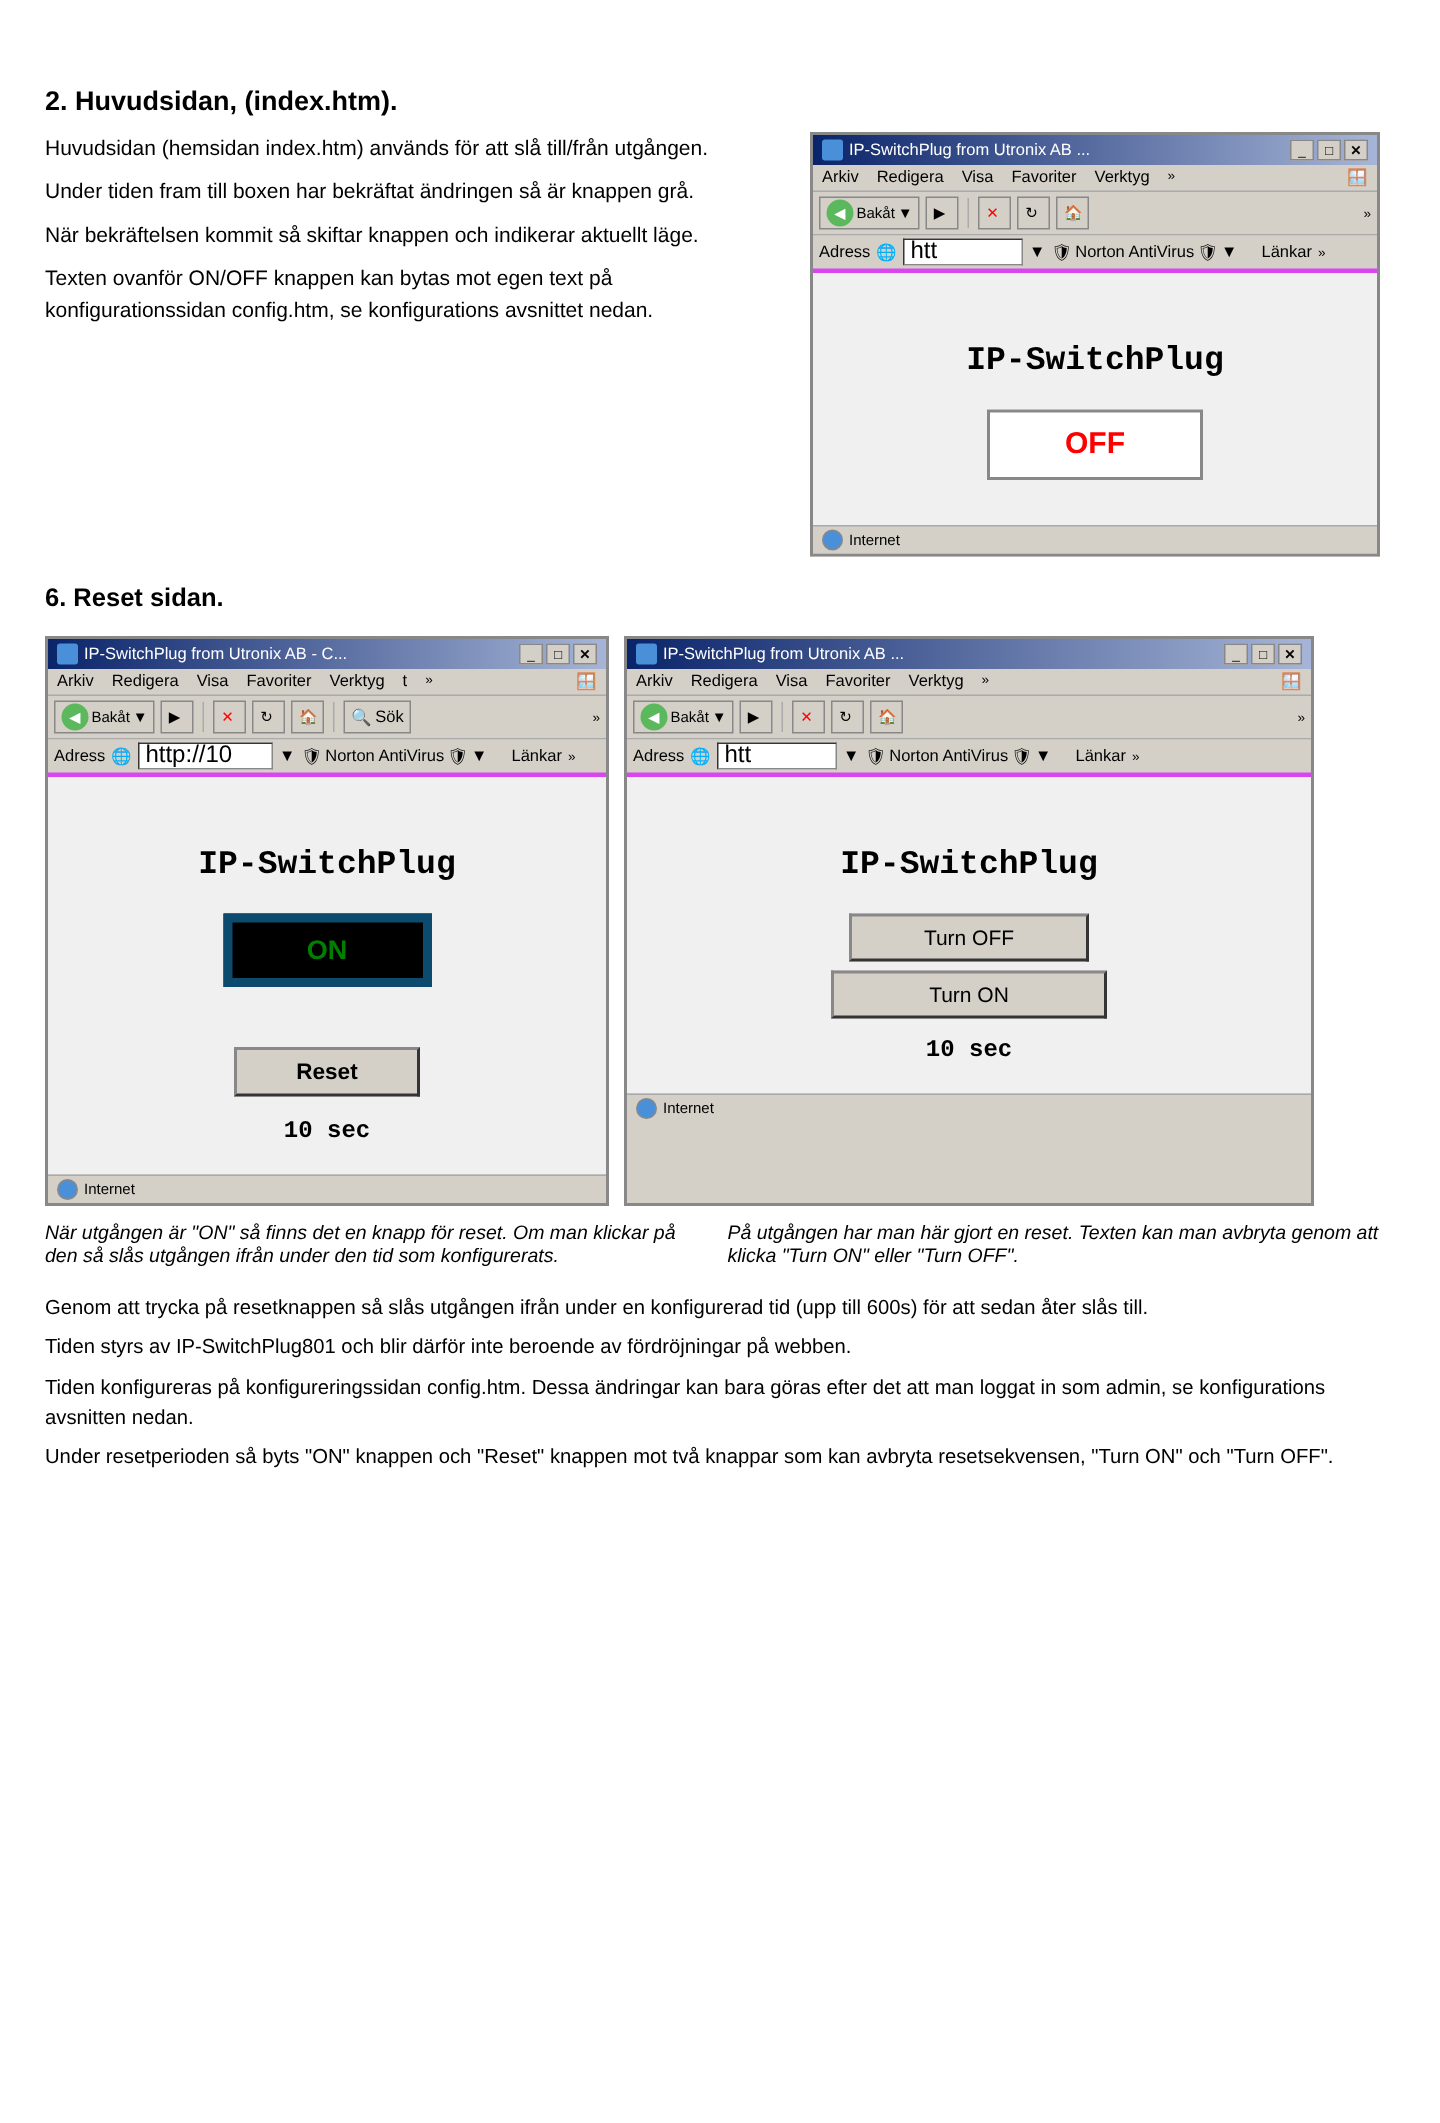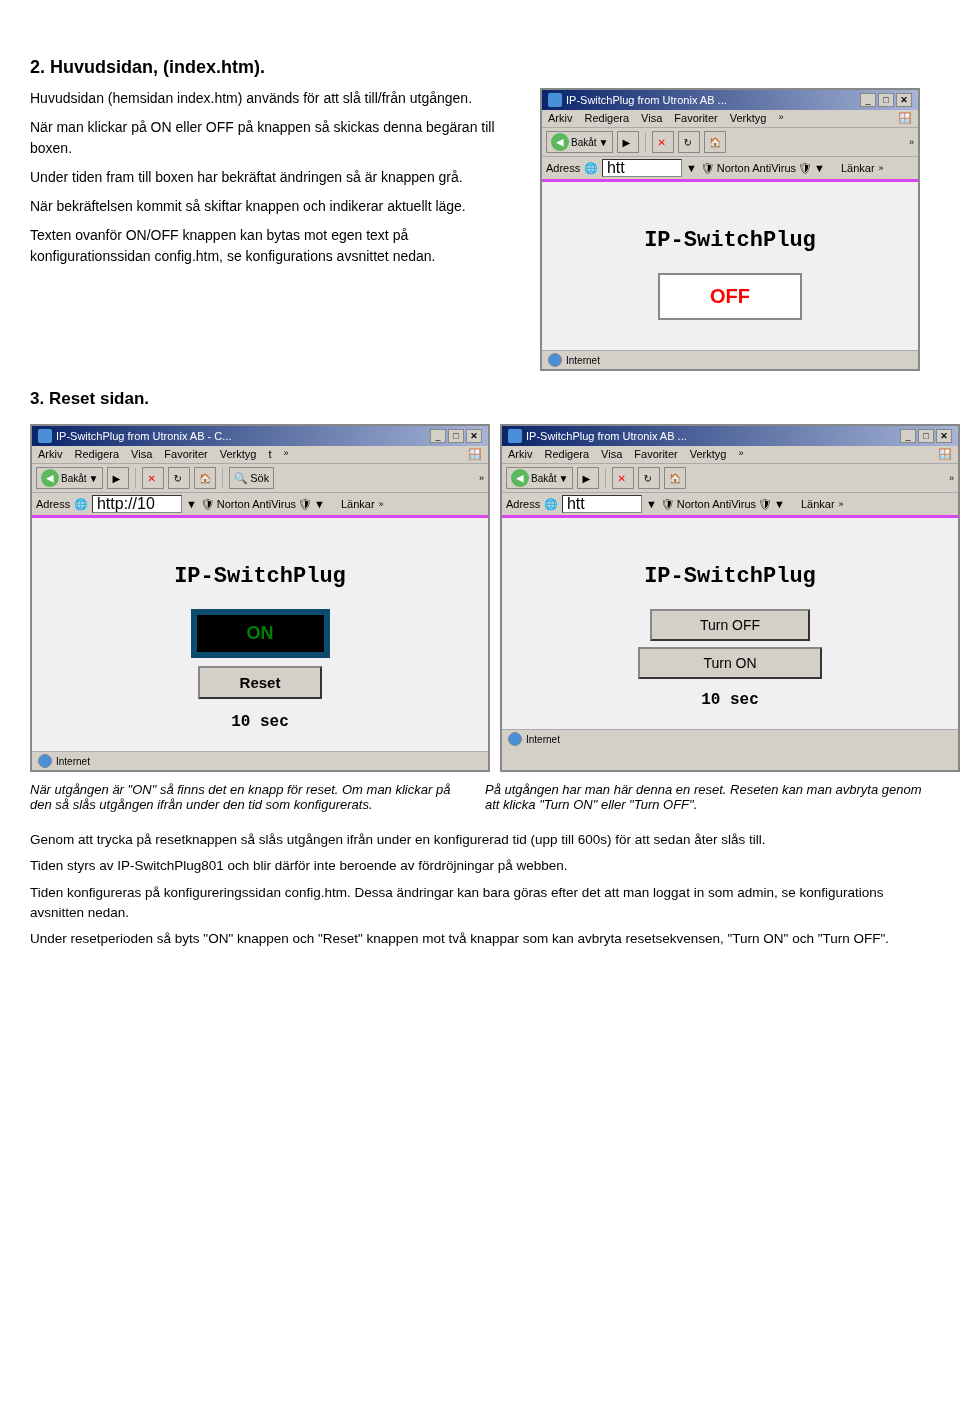--- a/index.html
+++ b/index.html
@@ -145,20 +145,21 @@
       margin-bottom: 8px;
     }
     .reset-button {
       background: #d4d0c8;
       border: 2px outset #888;
       padding: 6px 40px;
       font-size: 15px;
       font-weight: bold;
       cursor: pointer;
       margin-bottom: 8px;
+      margin-top: 32px;
     }
     .turn-off-button {
       background: #d4d0c8;
       border: 2px outset #888;
       padding: 6px 30px;
       font-size: 14px;
       cursor: pointer;
       margin-bottom: 6px;
       width: 160px;
     }
@@ -228,21 +229,20 @@
     }
   </style>
 </head>
 <body>
 
 <div class="section">
   <h2>2. Huvudsidan, (index.htm).</h2>
   <div style="display:flex; gap:30px; align-items:flex-start;">
     <div style="max-width:480px;">
       <p>Huvudsidan (hemsidan index.htm) används för att slå till/från utgången.</p>
-      <p>När man klickar på  ON eller OFF på knappen så skickas denna begäran till boxen.</p>
       <p>Under tiden fram till boxen har bekräftat ändringen så är knappen grå.</p>
       <p>När bekräftelsen kommit så skiftar knappen och indikerar aktuellt läge.</p>
       <p>Texten ovanför ON/OFF knappen kan bytas mot egen text på konfigurationssidan config.htm, se konfigurations avsnittet nedan.</p>
     </div>
 
     <div class="browser-window" style="width:380px;">
       <div class="browser-titlebar">
         <div class="titlebar-left">
           <span class="titlebar-icon"></span>
           <span>IP-SwitchPlug from Utronix AB ...</span>
@@ -296,25 +296,25 @@
       </div>
       <div class="browser-statusbar">
         <span class="status-globe"></span>
         <span>Internet</span>
       </div>
     </div>
   </div>
 </div>
 
 <div class="section">
-  <h3>3. Reset sidan.</h3>
+  <h3>6. Reset sidan.</h3>
 
   <div class="two-col">
 
-    <div class="browser-window" style="width:460px;">
+    <div class="browser-window" style="width:376px;">
       <div class="browser-titlebar">
         <div class="titlebar-left">
           <span class="titlebar-icon"></span>
           <span>IP-SwitchPlug from Utronix AB - C...</span>
         </div>
         <div class="titlebar-buttons">
           <div class="titlebar-btn">_</div>
           <div class="titlebar-btn">□</div>
           <div class="titlebar-btn" style="font-weight:bold;">✕</div>
         </div>
@@ -430,21 +430,21 @@
       </div>
       <div class="browser-statusbar">
         <span class="status-globe"></span>
         <span>Internet</span>
       </div>
     </div>
   </div>
 
   <div class="caption-col">
     <div class="caption">När utgången är "ON" så finns det en knapp för reset. Om man klickar på den så slås utgången ifrån under den tid som konfigurerats.</div>
-    <div class="caption">På utgången har man här denna en reset. Reseten kan man  avbryta genom att klicka "Turn ON"  eller "Turn OFF".</div>
+    <div class="caption">På utgången har man här gjort en reset. Texten kan man  avbryta genom att klicka "Turn ON"  eller "Turn OFF".</div>
   </div>
 </div>
 
 <div class="bottom-text">
   <p>Genom att trycka på resetknappen så slås utgången ifrån under en konfigurerad tid (upp till 600s) för att sedan åter slås till.</p>
   <p>Tiden styrs av IP-SwitchPlug801 och blir därför inte beroende av fördröjningar på webben.</p>
   <p>Tiden konfigureras på konfigureringssidan  config.htm. Dessa ändringar kan bara göras efter det att man loggat in som admin, se konfigurations avsnitten nedan.</p>
   <p>Under resetperioden så byts "ON" knappen och "Reset" knappen mot två knappar som kan avbryta resetsekvensen, "Turn ON" och "Turn OFF".</p>
 </div>
 

